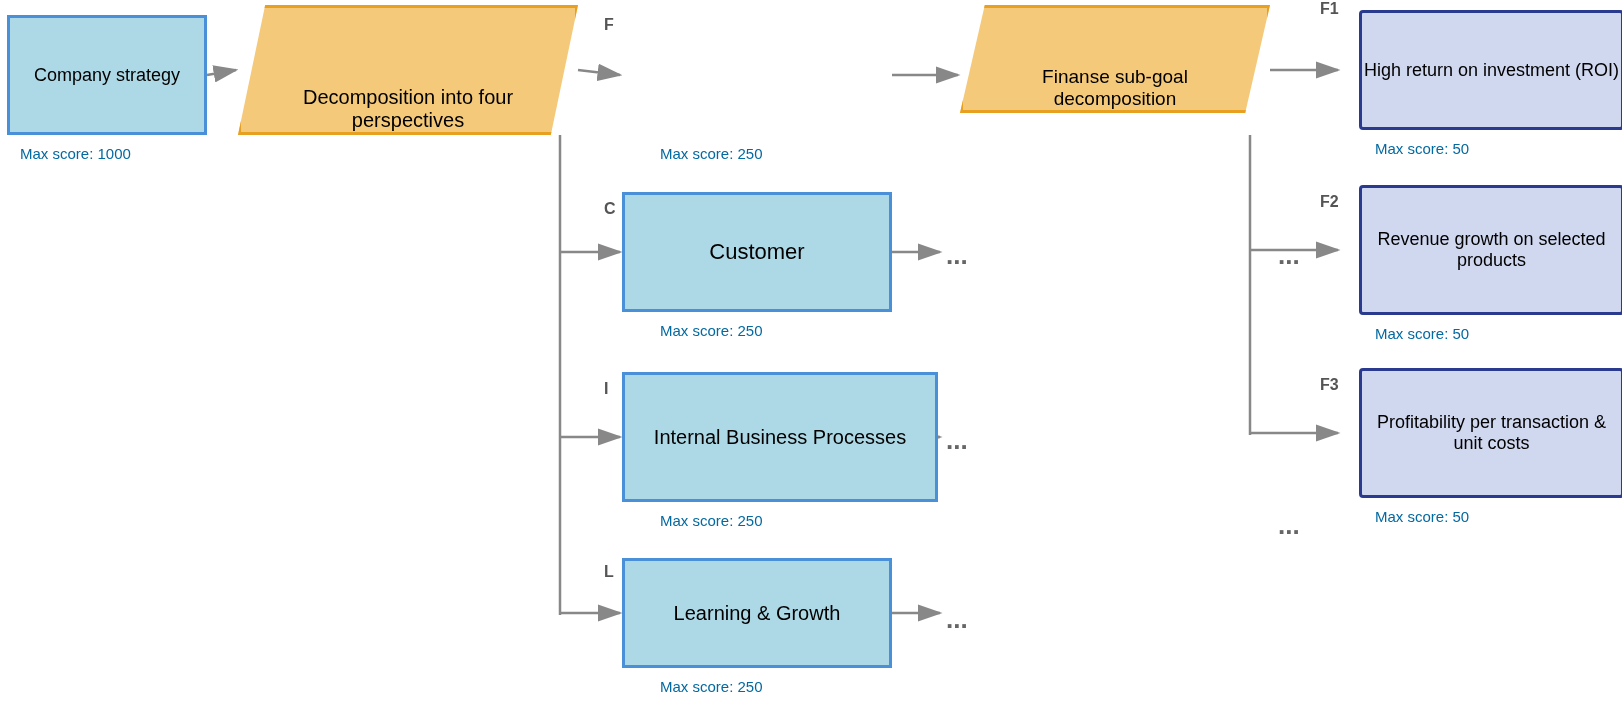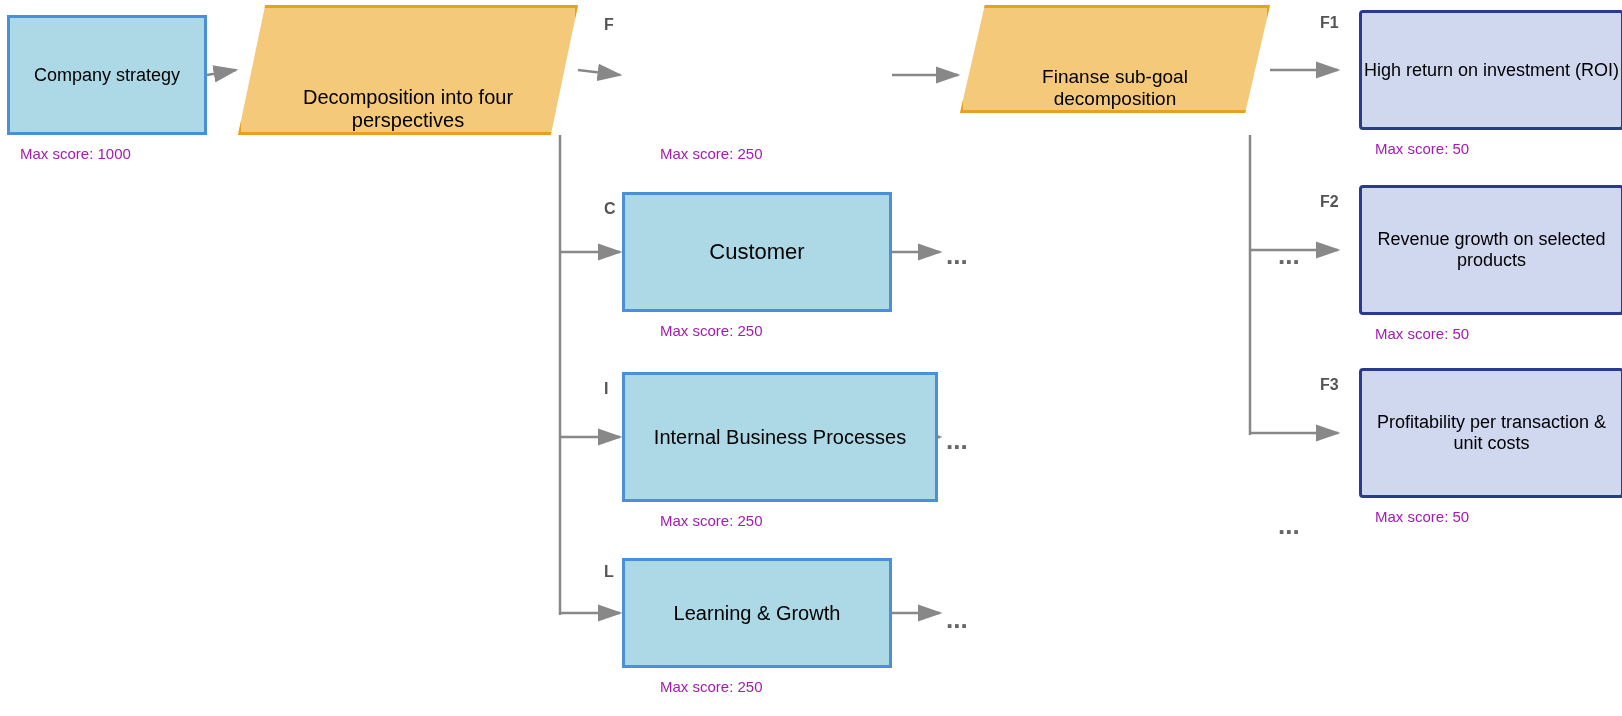--- a/index.html
+++ b/index.html
@@ -39,21 +39,21 @@
     }
     .node-parallelogram-orange {
       background: #f5c97a;
       border: 3px solid #e8a020;
       clip-path: polygon(8% 0%, 100% 0%, 92% 100%, 0% 100%);
       align-items: flex-end;
     }
     .max-score {
       position: absolute;
       font-size: 15px;
-      color: #a21caf;
+      color: #0369a1;
     }
     .label-letter {
       position: absolute;
       font-size: 16px;
       font-weight: bold;
       color: #555;
     }
     
     .arrows-svg {
       position: absolute;
@@ -148,21 +148,21 @@
   <div style="position:absolute; left:946px; top:604px; font-size:26px; color:#666; font-weight:bold;">...</div>
 
   <div class="node node-parallelogram-orange" style="left:960px; top:5px; width:310px; height:108px; font-size:19px;">
     <span style="padding: 0 30px;">Finanse sub-goal decomposition</span>
   </div>
 
   <div style="position:absolute; left:1278px; top:240px; font-size:26px; color:#666; font-weight:bold;">...</div>
 
   <div style="position:absolute; left:1278px; top:510px; font-size:26px; color:#666; font-weight:bold;">...</div>
 
-  <div class="label-letter" style="left:1320px; top:14px;">F1</div>
+  <div class="label-letter" style="left:1320px; top:0;">F1</div>
 
   <div class="node node-rect-blue-dark" style="left:1340px; top:10px; width:265px; height:120px; font-size:18px;">
     <span>High return on investment (ROI)</span>
   </div>
   <div class="max-score" style="left:1375px; top:140px;">Max score: 50</div>
 
   <div class="label-letter" style="left:1320px; top:193px;">F2</div>
 
   <div class="node node-rect-blue-dark" style="left:1340px; top:185px; width:265px; height:130px; font-size:18px;align-items:center;">
     <span>Revenue growth on selected products</span>

